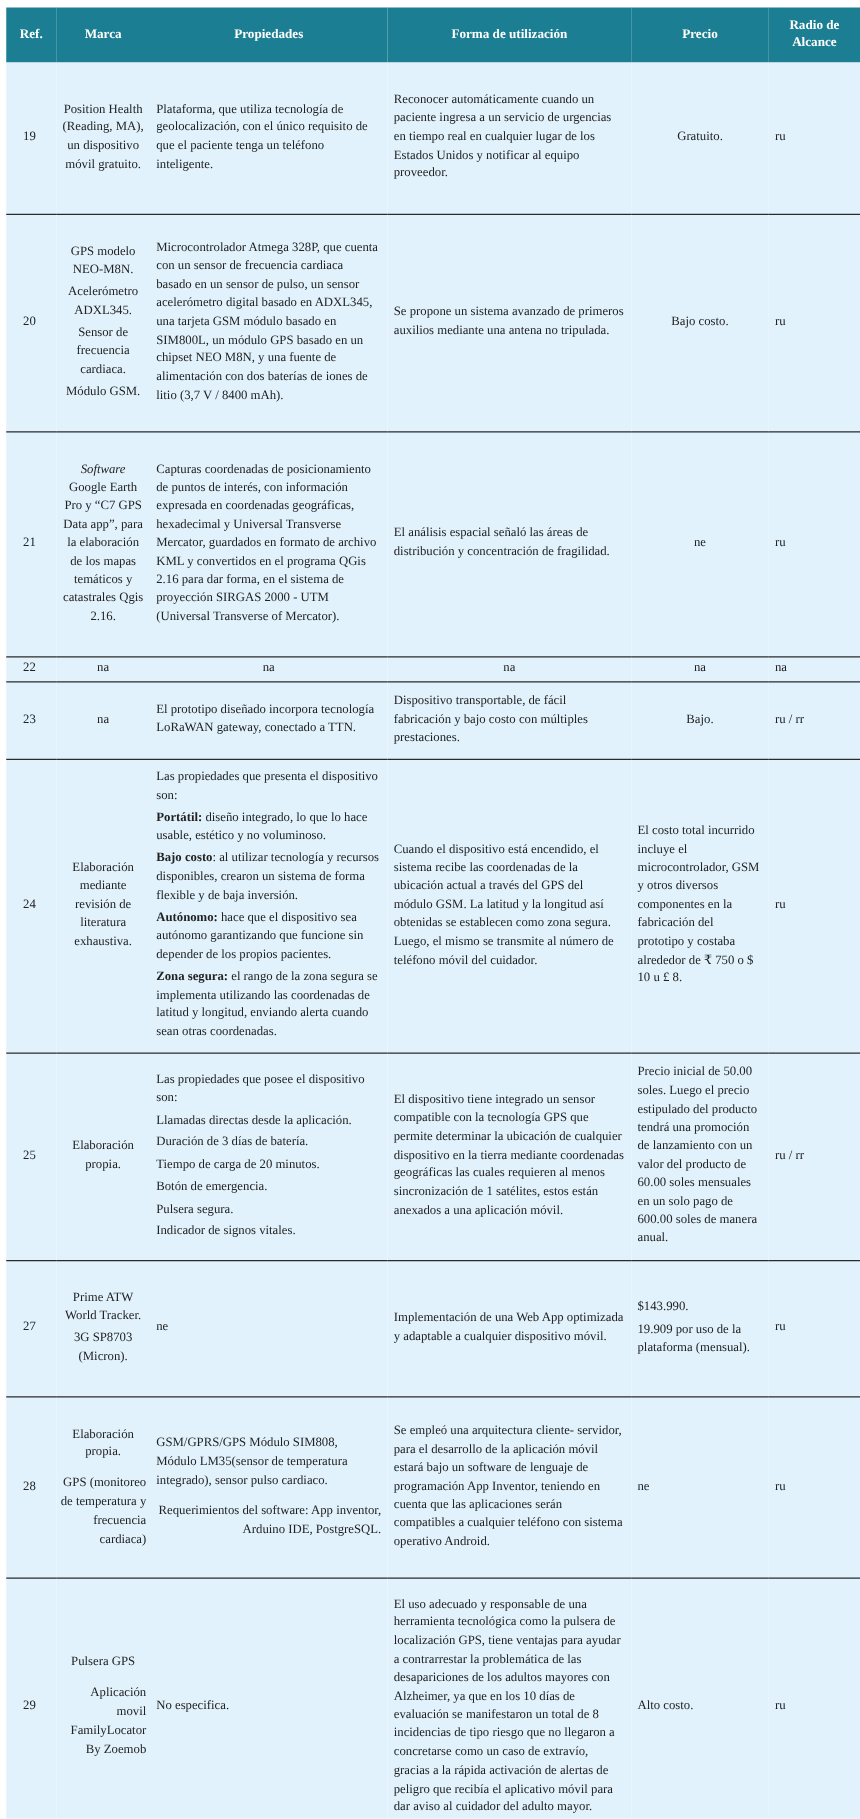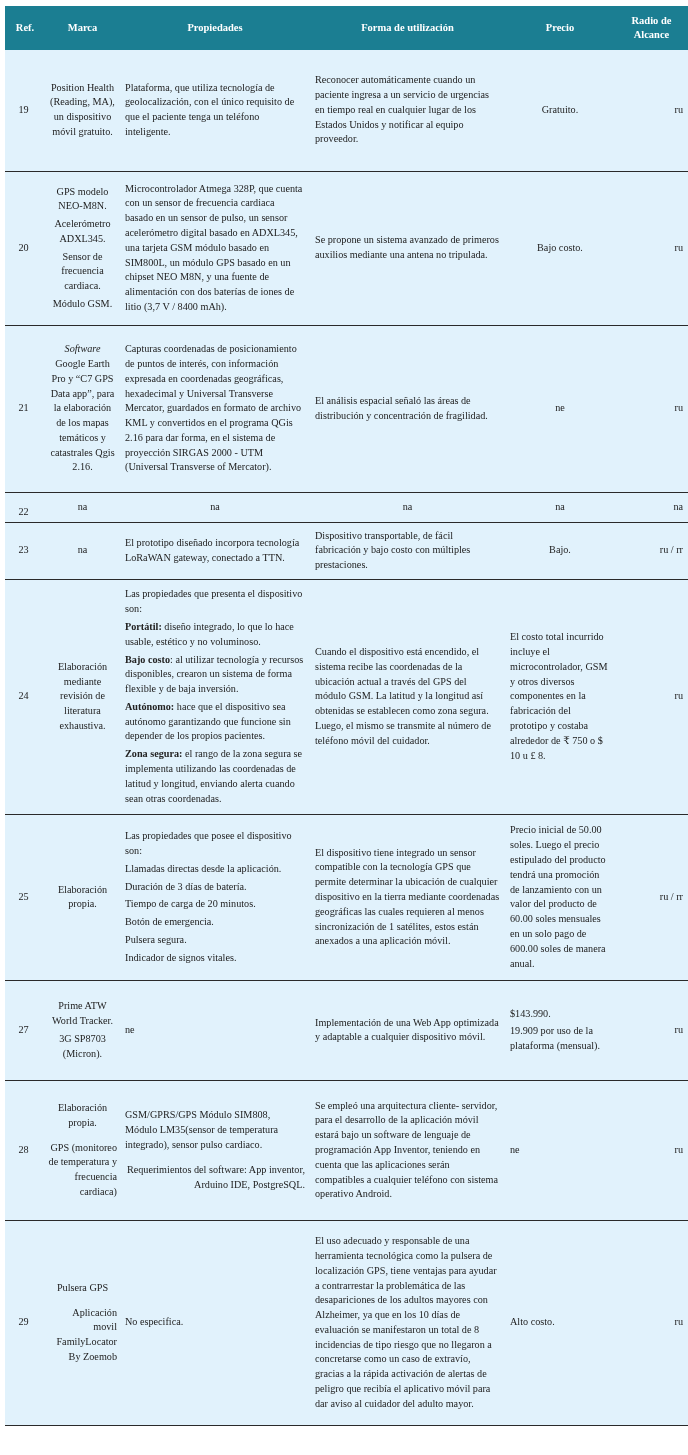--- a/index.html
+++ b/index.html
@@ -9,22 +9,22 @@
     col.c-ref { width: 40px; }
     col.c-marca { width: 75px; }
     col.c-prop { width: 190px; }
     col.c-forma { width: 195px; }
     col.c-precio { width: 110px; }
     col.c-radio { width: 73px; }
     thead th { background: #1b7e92; color: #ffffff; font-weight: bold; font-size: 10.5px; height: 40px; padding: 2px 4px; text-align: center; vertical-align: middle; line-height: 1.35; }
     tbody tr { background: #e1f2fc; border-bottom: 1.3px solid #2a2a2a; }
     tbody td { padding: 6px 5px; vertical-align: middle; }
     td.ref { text-align: center; padding-left: 2px; }
-    td.marca { text-align: center; padding: 13px 3px; }
-    td.radio { text-align: right; }
+    td.marca { text-align: center; padding: 23px 3px; }
+    td.radio { text-align: left; }
     td.center { text-align: center; margin-top: 44px; }
     .para { margin: 0 0 3px 0; }
     .para:last-child { margin-bottom: 0; }
     .gap { margin-top: 10px; text-align: right; }
     b.key { font-weight: bold; }
     i.em { }
   </style>
 </head>
 <body>
 
@@ -79,21 +79,21 @@
         <i class="em">Software</i><br>
         <span>Google Earth Pro y “C7 GPS Data app”, para la elaboración de los mapas temáticos y catastrales Qgis 2.16.</span>
       </td>
       <td>Capturas coordenadas de posicionamiento de puntos de interés, con información expresada en coordenadas geográficas, hexadecimal y Universal Transverse Mercator, guardados en formato de archivo KML y convertidos en el programa QGis 2.16 para dar forma, en el sistema de proyección SIRGAS 2000 - UTM (Universal Transverse of Mercator).</td>
       <td>El análisis espacial señaló las áreas de distribución y concentración de fragilidad.</td>
       <td class="center">ne</td>
       <td class="radio">ru</td>
     </tr>
 
     <tr style="height:20px">
-      <td class="ref" style="padding-top:12px;padding-bottom:2px">22</td>
+      <td class="ref" style="padding-top:2px;padding-bottom:2px">22</td>
       <td class="marca" style="padding-top:2px;padding-bottom:2px">na</td>
       <td class="center" style="padding-top:2px;padding-bottom:2px">na</td>
       <td class="center" style="padding-top:2px;padding-bottom:2px">na</td>
       <td class="center" style="padding-top:2px;padding-bottom:2px">na</td>
       <td class="radio" style="padding-top:2px;padding-bottom:2px">na</td>
     </tr>
 
     <tr style="height:56px">
       <td class="ref">23</td>
       <td class="marca">na</td>

